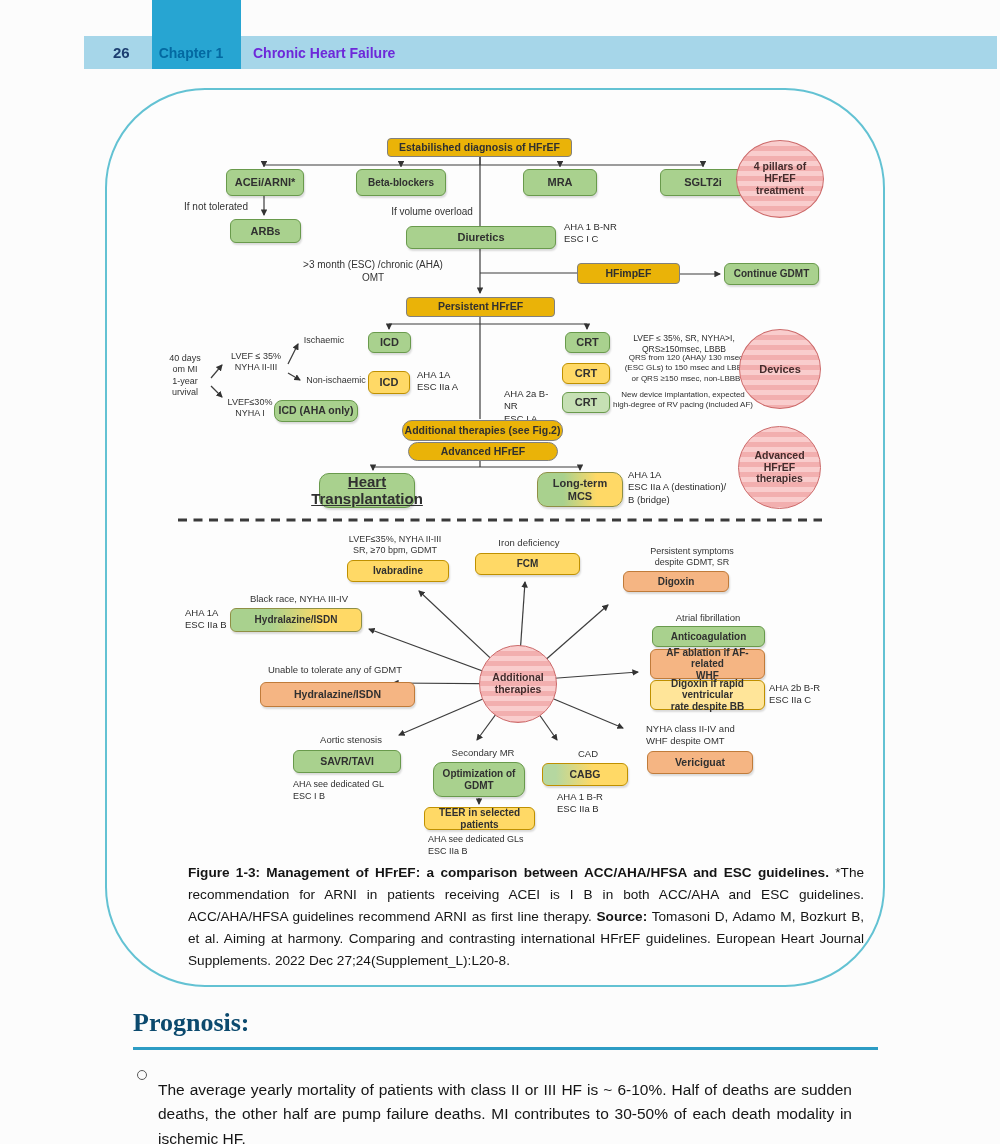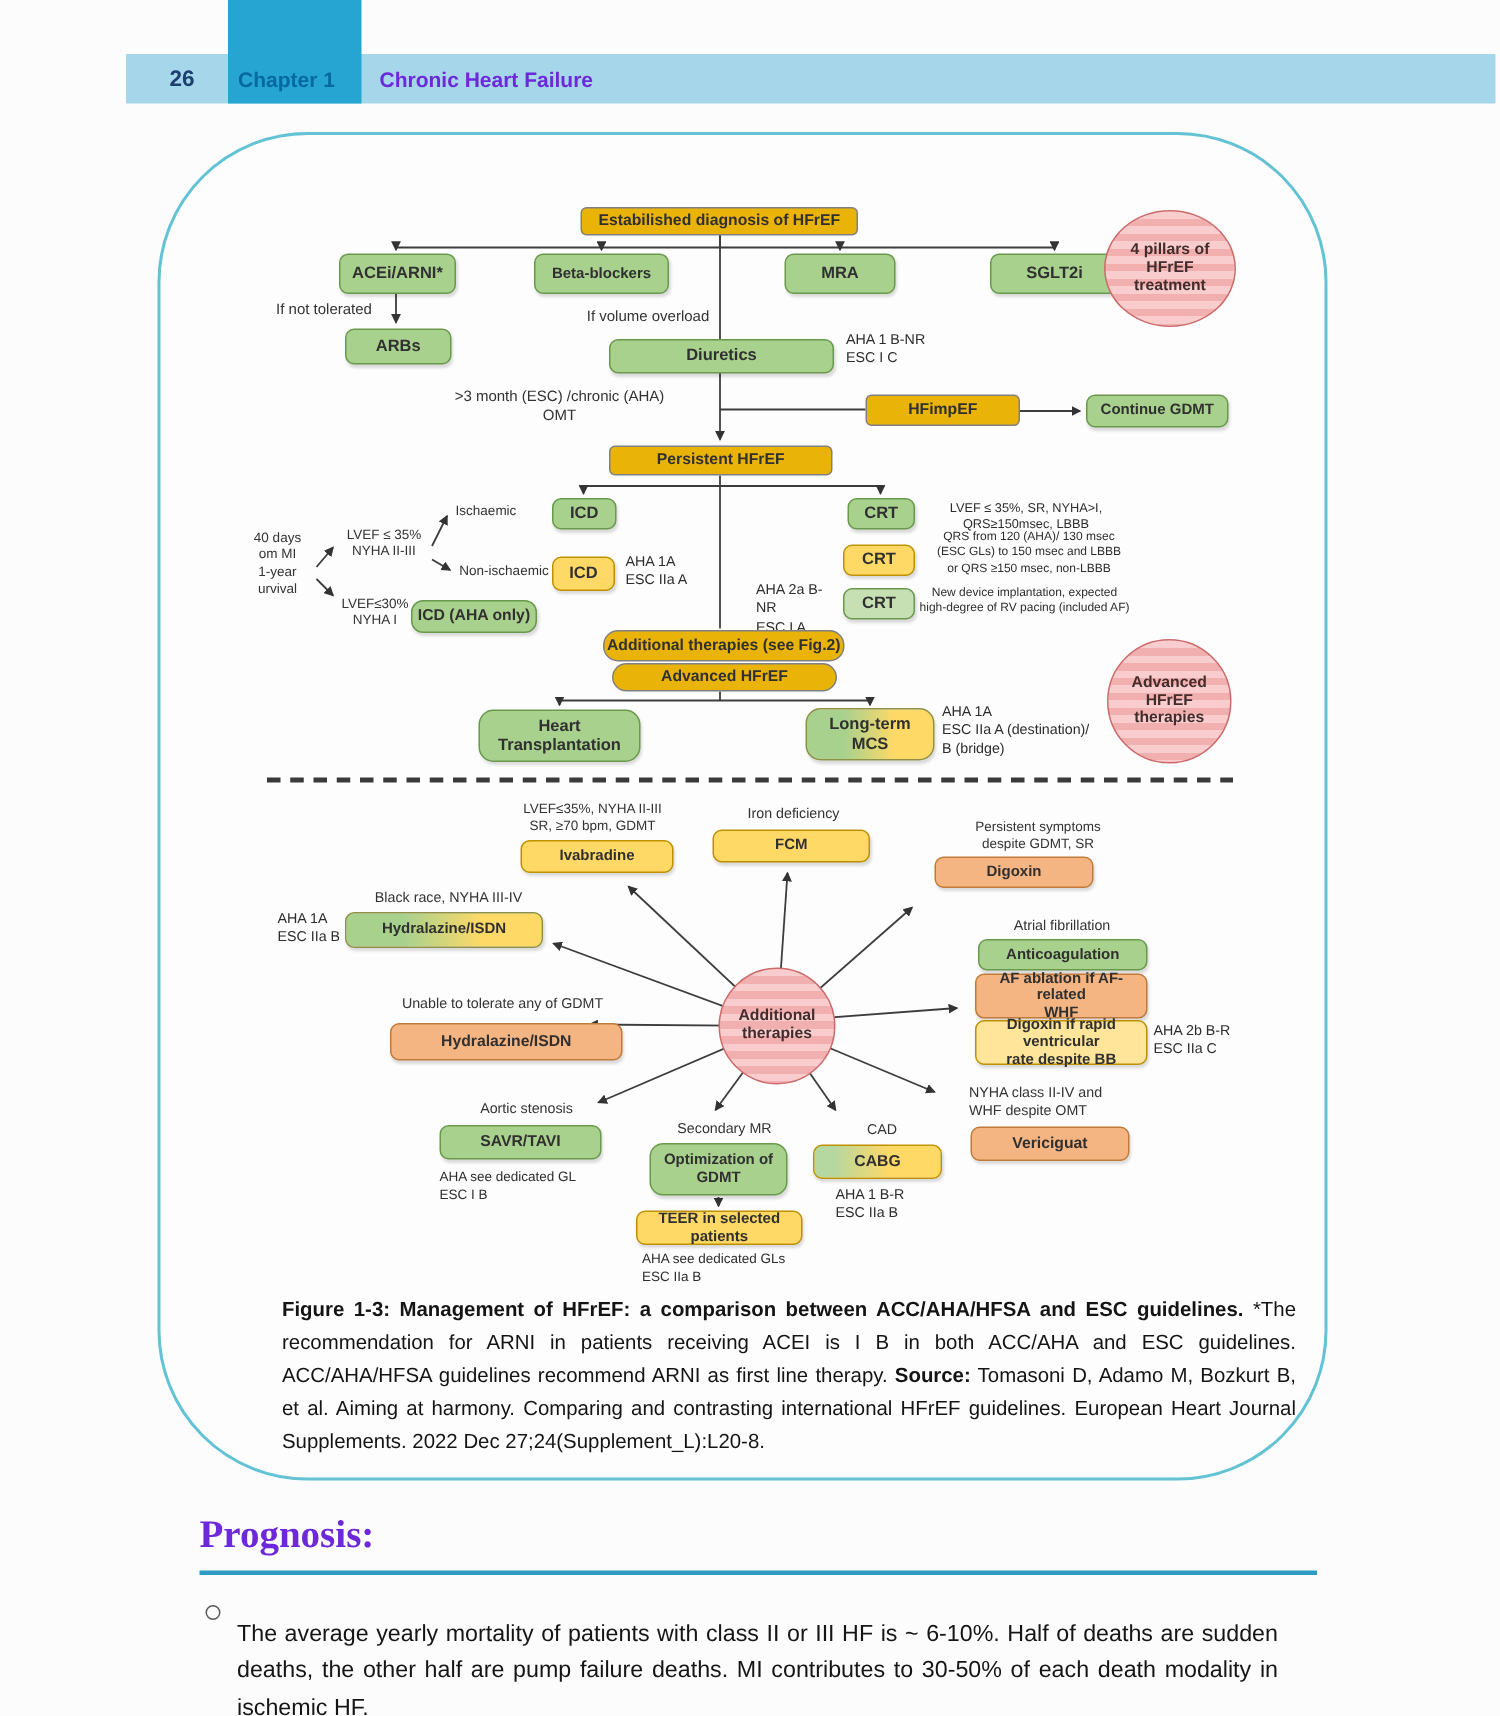--- a/index.html
+++ b/index.html
@@ -34,21 +34,21 @@
   .note.c{text-align:center;}
   .hub{z-index:2;}
 
   
   .caption{position:absolute;left:81px;top:758px;width:676px;z-index:1;font-size:13.6px;
            line-height:1.62;color:#141414;text-align:justify;}
   .caption .b{font-weight:700;}
 
   
   .proghead{position:absolute;left:133px;top:1008px;font-family:"Liberation Serif",serif;
-            font-size:26px;font-weight:700;color:#6d28d9;}
+            font-size:26px;font-weight:700;color:#0c4a6e;}
   .progrule{position:absolute;left:133px;top:1047px;width:745px;height:3px;background:#2d9cc4;}
   .bullet-icon{position:absolute;left:137px;top:1070px;width:8px;height:8px;border:1.6px solid #5a5a5a;
             border-radius:50%;}
   .progtext{position:absolute;left:158px;top:1062px;width:694px;font-size:15.5px;line-height:1.6;
             color:#151515;text-align:justify;}
 </style>
 </head>
 <body>
 
 <div id="page">
@@ -158,24 +158,25 @@
 QRS≥150msec,  LBBB</div>
     <div class="box yellow" style="left:455px;top:273px;width:48px;height:21px;font-size:11px;">CRT</div>
     <div class="note c" style="left:506px;top:263px;width:146px;font-size:8px;">QRS from 120 (AHA)/ 130 msec
 (ESC GLs) to 150 msec and LBBB
 or QRS ≥150 msec, non-LBBB</div>
     <div class="note" style="left:397px;top:298px;width:54px;font-size:9.5px;">AHA 2a B-NR
 ESC I A</div>
     <div class="box lightgreen" style="left:455px;top:302px;width:48px;height:21px;font-size:11px;">CRT</div>
     <div class="note c" style="left:501px;top:300px;width:150px;font-size:8px;">New device implantation, expected
 high-degree of RV pacing (included AF)</div>
+    <div class="box pink" style="left:632px;top:239px;width:82px;height:80px;font-size:11px;">Devices</div>
 
     <div class="box white" style="left:295px;top:330px;width:161px;height:21px;font-size:10.5px;border-radius:10px;">Additional therapies (see Fig.2)</div>
     <div class="box white" style="left:301px;top:352px;width:150px;height:19px;font-size:10.5px;border-radius:10px;">Advanced HFrEF</div>
-    <div class="box green" style="left:212px;top:383px;width:108px;height:35px;font-size:11px;border-radius:10px;">Heart
+    <div class="box green" style="left:212px;top:383px;width:96px;height:35px;font-size:15px;border-radius:10px;text-decoration:underline;">Heart
 Transplantation</div>
     <div class="box gy" style="left:430px;top:382px;width:86px;height:35px;font-size:11px;border-radius:10px;">Long-term
 MCS</div>
     <div class="note" style="left:521px;top:379px;width:100px;font-size:9.5px;">AHA 1A
 ESC IIa A (destination)/
 B (bridge)</div>
     <div class="box pink" style="left:631px;top:336px;width:83px;height:83px;font-size:10.5px;">Advanced
 HFrEF
 therapies</div>
 

